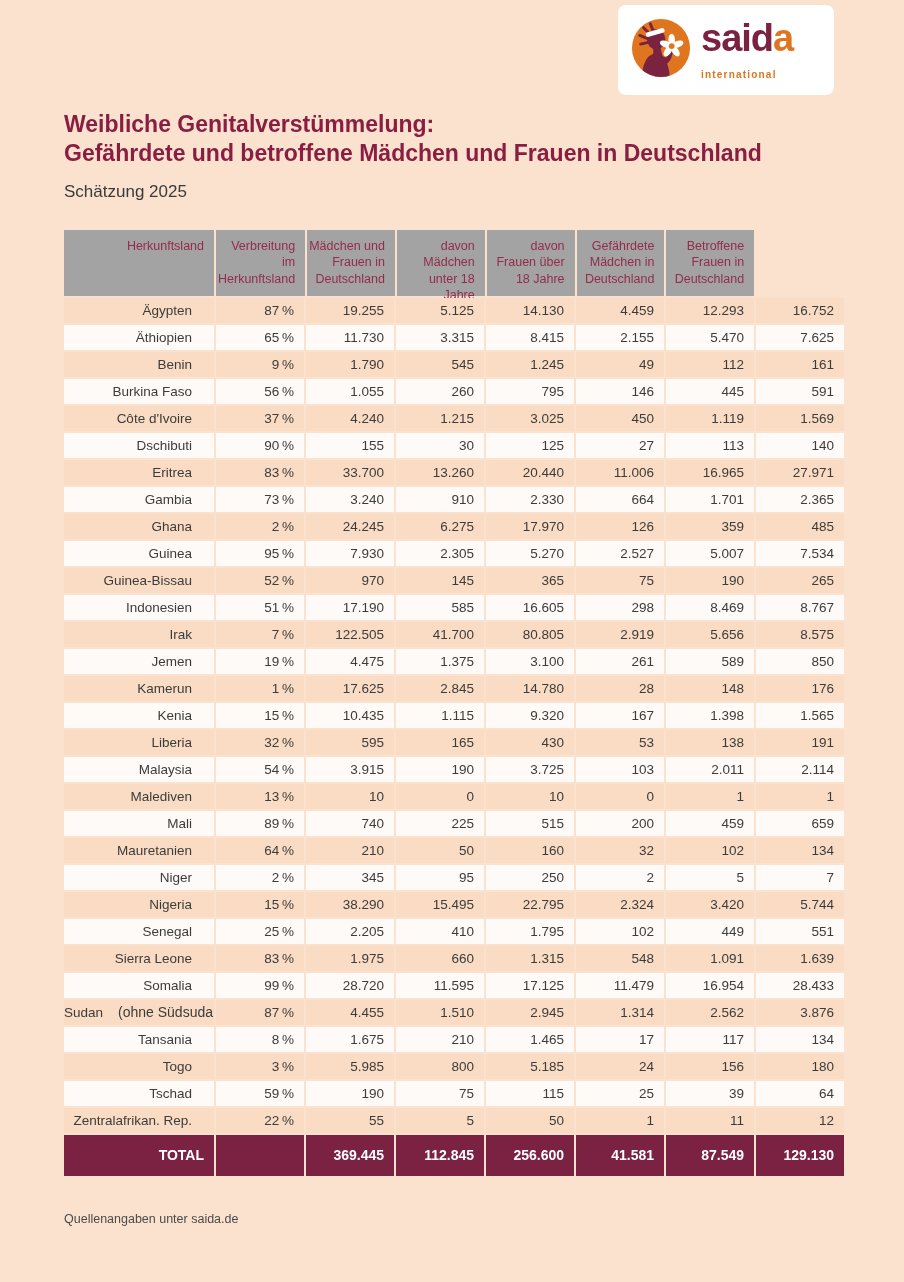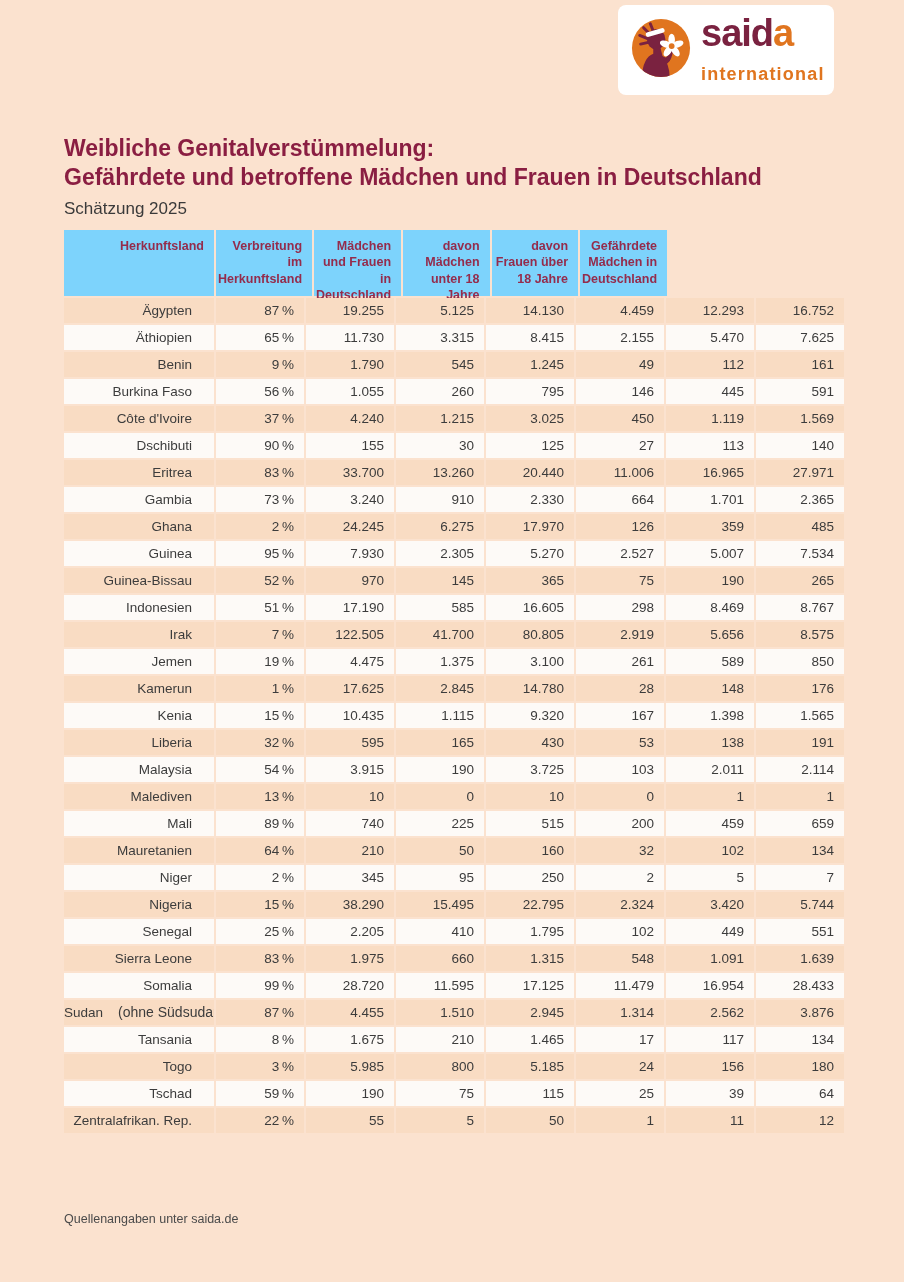--- a/index.html
+++ b/index.html
@@ -19,43 +19,43 @@
   .logo-card {
     position:absolute; top:5px; left:618px;
     width:216px; height:90px;
     background:#ffffff; border-radius:8px;
     display:flex; align-items:center; gap:9px;
     padding:0 12px; box-sizing:border-box;
   }
   .logo-text { display:flex; flex-direction:column; }
   .brand { font-size:38px; font-weight:bold; color:#7a2240; line-height:0.95; letter-spacing:-1px; }
   .brand .accent { color:#e0751f; }
-  .brand-sub { font-size:18px; font-weight:bold; color:#e0751f; letter-spacing:1.2px; margin-top:12px; }
+  .brand-sub { font-size:10px; font-weight:bold; color:#e0751f; letter-spacing:1.2px; margin-top:12px; }
 
   
   .title-block { position:absolute; left:64px; top:110px; width:720px; }
-  .title { color:#8a1e42; font-weight:bold; font-size:23px; line-height:29px;margin-top:24px; }
-  .subtitle { margin-top:7px; font-size:17px; color:#3a3a3a; }
+  .title { color:#8a1e42; font-weight:bold; font-size:23px; line-height:29px; }
+  .subtitle { margin-top:14px; font-size:17px; color:#3a3a3a; }
 
   
   .table {
     position:absolute; left:64px; top:230px; width:780px;
     display:grid; row-gap:2px;
   }
   .trow {
     display:grid;
     grid-template-columns:150px repeat(7, 1fr);
     column-gap:2px;
   }
   .header-row > div {
-    background:#7dd3fc;
+    background:#a3a3a3;
     height:66px; box-sizing:border-box;
     padding:8px 10px 0 2px;
     text-align:right;
-    font-size:12.5px; font-weight:bold; line-height:1.3;
+    font-size:12.5px; font-weight:normal; line-height:1.3;
     color:#942c4c;
   }
   .trow .cell {
     text-align:right; padding-right:10px;
     font-size:13.5px; color:#3c3c3c;
     line-height:25px; height:25px;
     white-space:nowrap; overflow:hidden;
     box-sizing:border-box;
   }
   .trow.peach .cell { background:#f9dcc3; }
@@ -121,20 +121,21 @@
   </div>
 
   <div class="table">
     <div class="trow header-row">
       <div>Herkunftsland</div>
       <div>Verbreitung im Herkunftsland</div>
       <div>Mädchen und Frauen in Deutschland</div>
       <div>davon Mädchen unter 18 Jahre</div>
       <div>davon Frauen über 18 Jahre</div>
       <div>Gefährdete Mädchen in Deutschland</div>
+      <div>Betroffene Frauen in Deutschland</div>
     </div>
 
     <div style="display:contents">
   <div class="trow peach">
     <div class="cell"><span>Ägypten</span><span class="suffix"></span></div>
     <div class="cell">87 %</div>
     <div class="cell">19.255</div>
     <div class="cell">5.125</div>
     <div class="cell">14.130</div>
     <div class="cell">4.459</div>
@@ -466,16 +467,26 @@
     <div class="cell">22 %</div>
     <div class="cell">55</div>
     <div class="cell">5</div>
     <div class="cell">50</div>
     <div class="cell">1</div>
     <div class="cell">11</div>
     <div class="cell">12</div>
   </div>
 </div>
 
+    <div class="trow total-row">
+      <div class="cell">TOTAL</div>
+      <div class="cell"></div>
+      <div class="cell">369.445</div>
+      <div class="cell">112.845</div>
+      <div class="cell">256.600</div>
+      <div class="cell">41.581</div>
+      <div class="cell">87.549</div>
+      <div class="cell">129.130</div>
+    </div>
   </div>
 
   <div class="footer">Quellenangaben unter saida.de</div>
 </div>
 
 </body></html>

